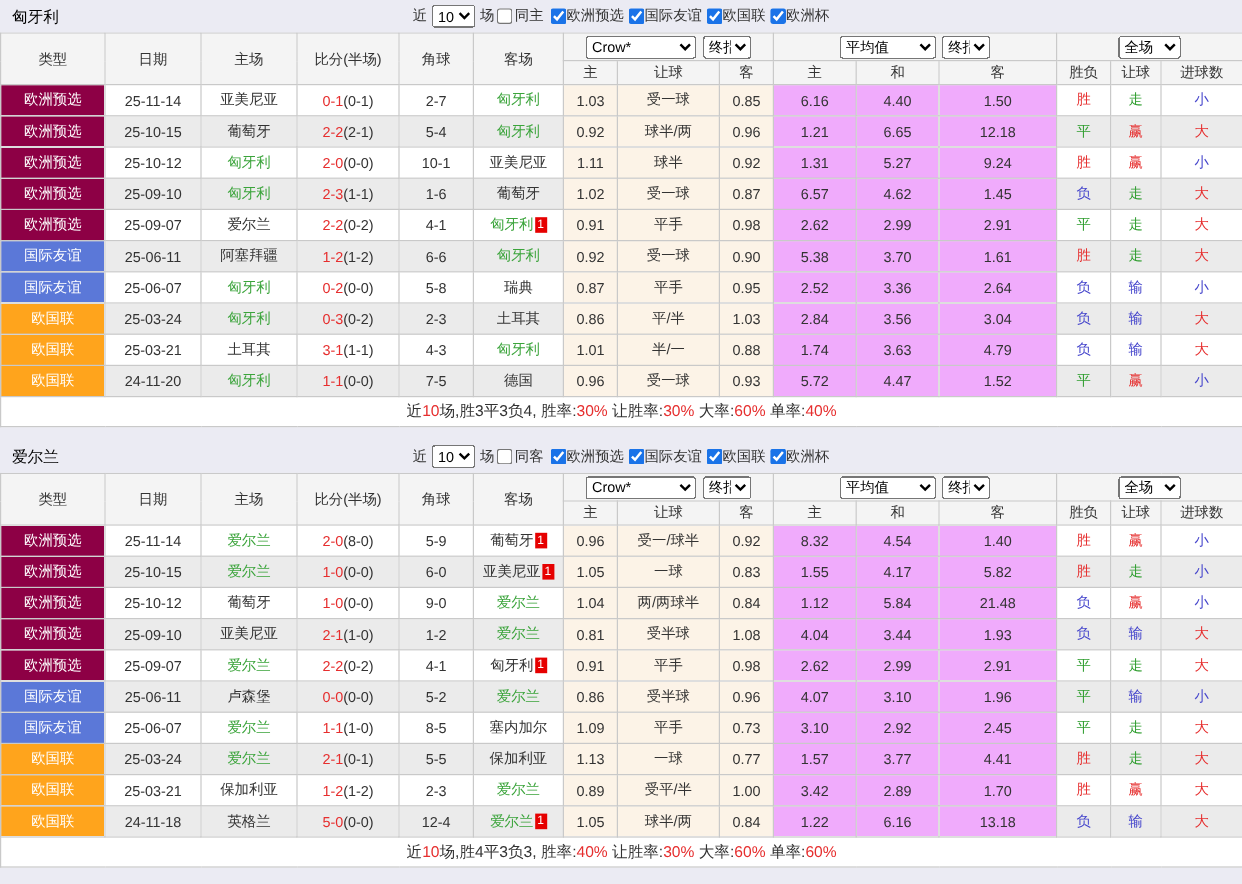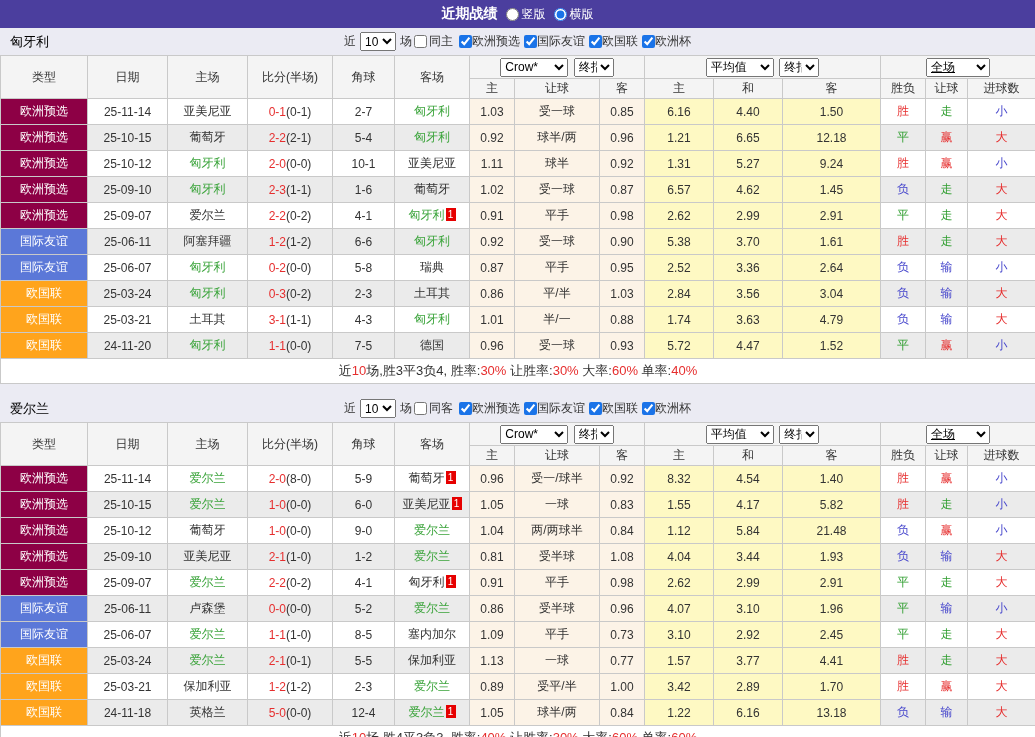--- a/index.html
+++ b/index.html
@@ -57,31 +57,31 @@
     border: 1px solid #c9c9c9;
     text-align: center;
     vertical-align: middle;
     overflow: hidden;
     white-space: nowrap;
   }
   table.grid thead th { background: #f4f4f4; font-weight: normal; color: #333; }
   tr.hA th { height: 23px; }
   tr.hB th { height: 20px; }
   tr.hA select { height: 19px; font-size: 12px; margin: 0 1px; }
-  .sel-book { width: 68px; }
+  .sel-book { width: 92px; }
   .sel-stage { width: 40px; }
-  .sel-avg { width: 68px; }
-  .sel-full { width: 64px; text-decoration: underline; }
+  .sel-avg { width: 80px; }
+  .sel-full { width: 52px; }
 
   tbody tr { height: 26px; }
   tbody tr:nth-child(odd) { background: #fff; }
   tbody tr:nth-child(even) { background: #ebebeb; }
   td.type-badge { color: #fff; }
   td.bg-cream { background: #fcf3e7; }
-  td.bg-blue  { background: #fef9c3; }
+  td.bg-blue  { background: #f0abfc; }
 
   .team-green { color: #3ba43b; }
   .c-red   { color: #e62e2e; }
   .c-green { color: #2f9e2f; }
   .c-blue  { color: #4646cc; }
   .half { color: #333; }
 
   .rc {
     display: inline-block;
     background: #e60000;
@@ -100,31 +100,20 @@
     background: #fff;
     font-size: 13px;
     color: #333;
   }
   .section { margin-bottom: 11px; }
 </style>
 </head>
 <body>
 
 <div class="page">
-  <div class="titlebar">
-    <span class="title">近期战绩</span>
-    <label>
-      <input type="radio" name="layout" style="">
-      <span>竖版</span>
-    </label>
-    <label>
-      <input type="radio" name="layout" checked="" style="">
-      <span>横版</span>
-    </label>
-  </div>
 
   <div id="sections">
   <div class="section">
     <div class="filterbar">
       <span class="team-name">匈牙利</span>
       <span class="filters">
         <span>近</span>
         <select class="sel-n">
           <option>10</option>
         </select>

